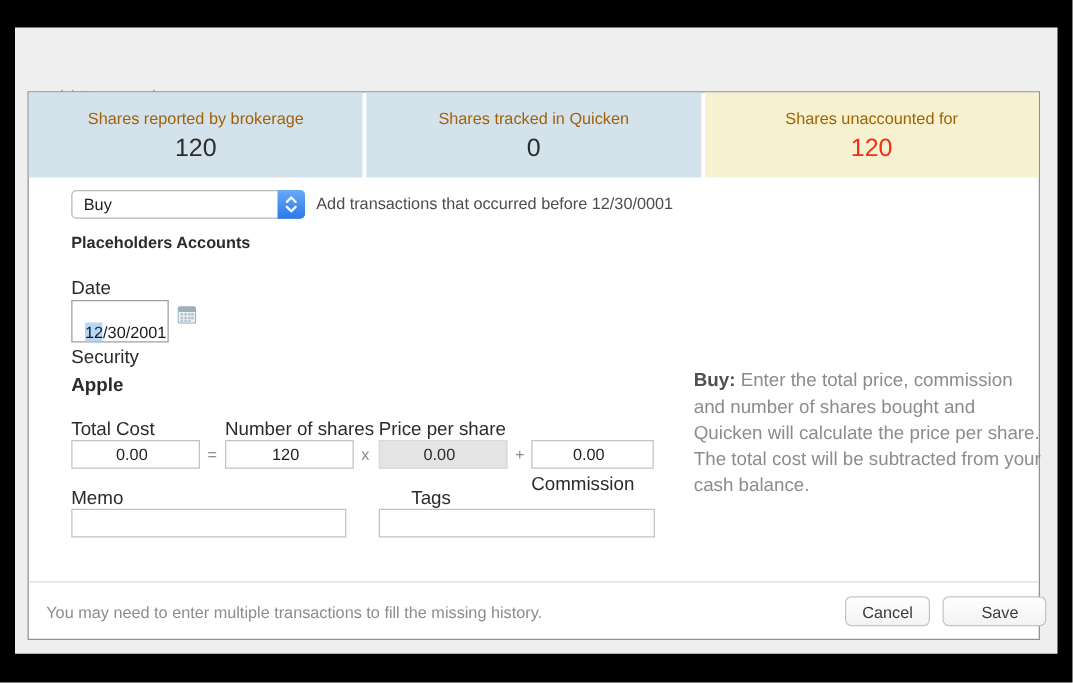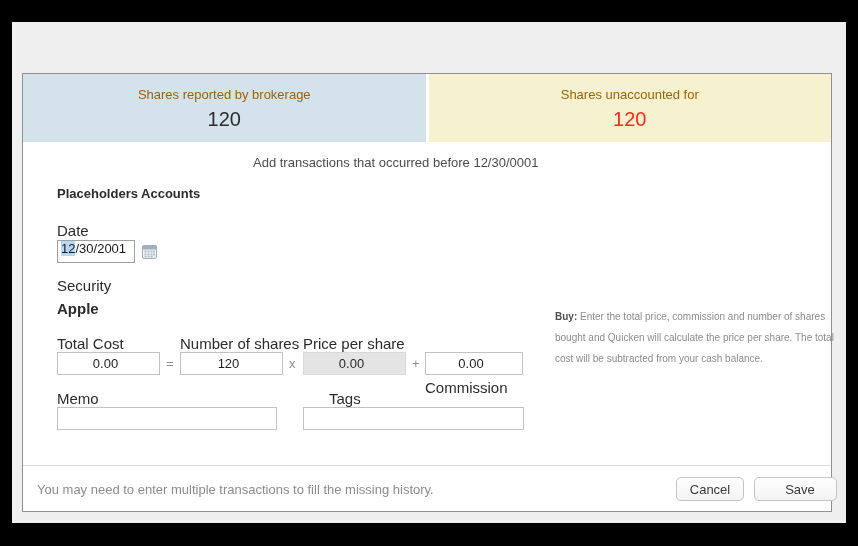--- a/index.html
+++ b/index.html
@@ -83,28 +83,28 @@
     font-weight: bold;
     color: #2b2b2b;
   }
   .field-label { font-size: 15px; color: #2b2b2b; position: absolute; }
   .bold { font-weight: bold; }
 
   
   .date-input {
     position: absolute;
     left: 34px; top: 166px;
-    width: 78px; height: 23px;
+    width: 78px; height: 34px;
     background: #ffffff;
     border: 1px solid #9f9f9f;
     font-size: 13px;
     color: #1a1a1a;
     display: flex;
-    align-items: flex-start;
-    padding-left: 3px;
+    align-items: flex-end;
+    padding-left: 10px;
     white-space: pre;
   }
   .date-input .sel { background: #b5d8f6; }
   .calendar-btn {
     position: absolute;
     left: 119px; top: 170px;
     width: 15px; height: 15px;
     cursor: pointer;
     border: none; background: transparent; padding: 0;
   }
@@ -128,23 +128,23 @@
   .operator {
     position: absolute;
     top: 282px;
     font-size: 13px;
     color: #8e8e8e;
   }
 
   
   .help {
     position: absolute;
-    left: 532px; top: 232px;
+    left: 532px; top: 220px;
     width: 280px;
-    font-size: 10px;
+    font-size: 15px;
     line-height: 21px;
     color: #8c8c8c;
   }
   .help .lead { font-weight: bold; color: #4f4f4f; }
 
   
   .footer-divider {
     position: absolute;
     left: 0; right: 0; top: 391px;
     border-top: 1px solid #dcdcdc;
@@ -177,26 +177,39 @@
 
   <div class="dialog-title">Add Transaction</div>
 
   <div class="panel">
 
     <div class="summary-row">
       <div class="summary-cell">
         <div class="cell-label">Shares reported by brokerage</div>
         <div class="cell-value">120</div>
       </div>
+      <div class="summary-cell">
+        <div class="cell-label">Shares tracked in Quicken</div>
+        <div class="cell-value">0</div>
+      </div>
       <div class="summary-cell yellow">
         <div class="cell-label">Shares unaccounted for</div>
         <div class="cell-value">120</div>
       </div>
     </div>
 
+    <div class="select">
+      <span class="select-label">Buy</span>
+      <span class="stepper">
+        <svg width="14" height="17" viewBox="0 0 14 17">
+          <path d="M3.5 6.5 L7 3 L10.5 6.5" stroke="#ffffff" stroke-width="1.8" fill="none" stroke-linecap="round" stroke-linejoin="round"></path>
+          <path d="M3.5 10.5 L7 14 L10.5 10.5" stroke="#ffffff" stroke-width="1.8" fill="none" stroke-linecap="round" stroke-linejoin="round"></path>
+        </svg>
+      </span>
+    </div>
 
     <div class="note">Add transactions that occurred before 12/30/0001</div>
 
     <div class="account-name">Placeholders Accounts</div>
 
     <div class="field-label" style="left:34px; top:148px;">Date</div>
     <div class="date-input"><span class="sel">12</span><span>/30/2001</span></div>
     <button class="calendar-btn">
       <svg width="15" height="15" viewBox="0 0 15 15">
         <rect x="0.5" y="1.5" width="14" height="13" rx="1.5" fill="#eef2f5" stroke="#9fb0bd"></rect>

